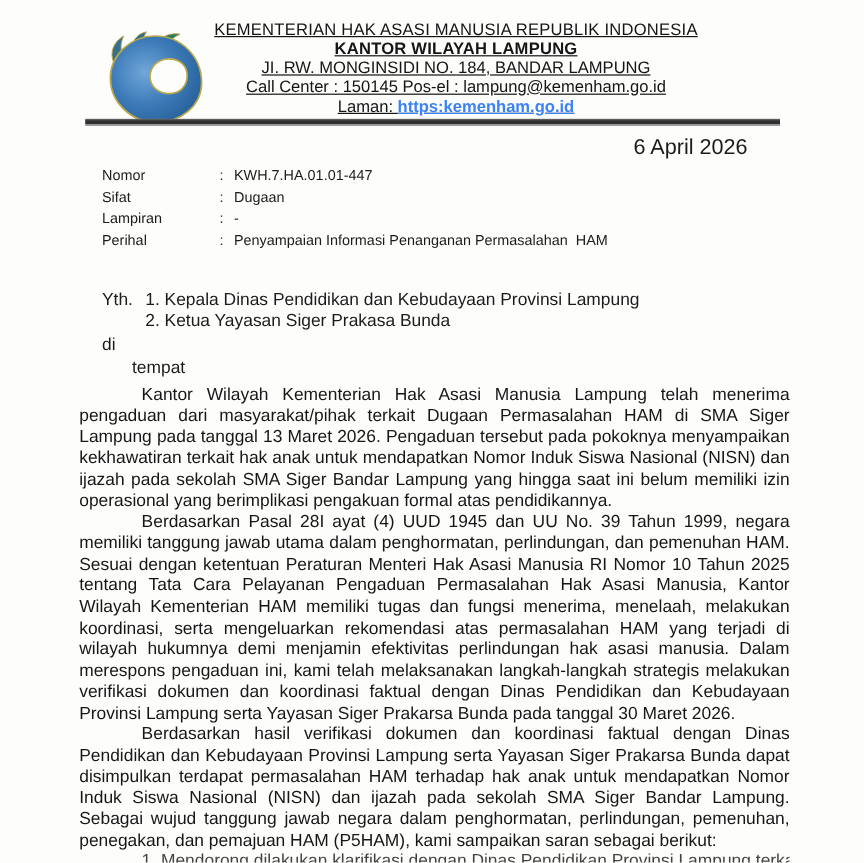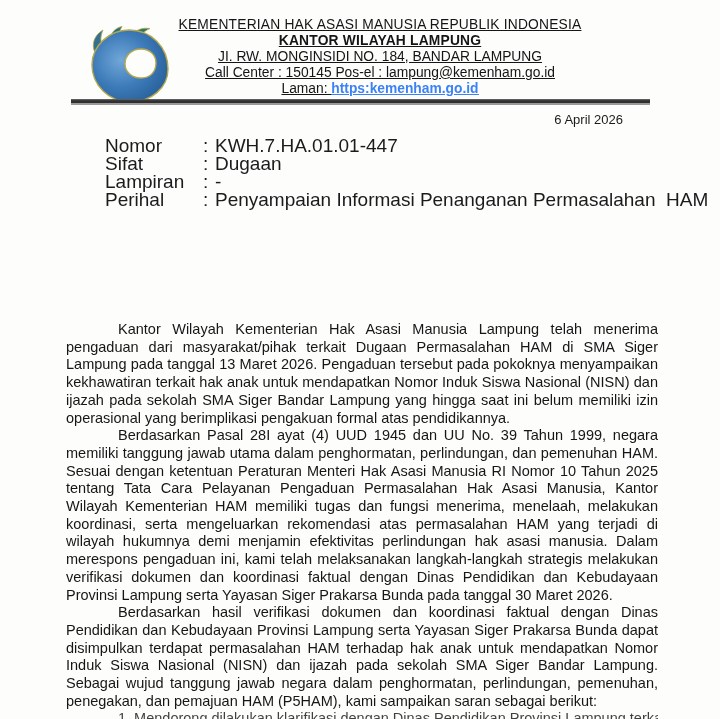--- a/index.html
+++ b/index.html
@@ -19,23 +19,23 @@
     text-align:center;line-height:15.9px;font-size:13.8px;color:#151515;text-decoration:underline;
   }
   .headtext .ministry{letter-spacing:.2px;}
   .headtext .office{font-weight:bold;letter-spacing:.2px;}
   .headtext .weblink{color:#3b82f6;text-decoration:underline;font-weight:bold;}
   .head-rule{
     position:absolute;left:71px;right:70px;top:99px;height:6px;
     background:linear-gradient(to bottom,#6f6f6f 0%,#303030 30%,#303030 68%,#9a9a9a 68%,#9a9a9a 100%);
   }
   
-  .letter-date{position:absolute;top:112px;right:97px;font-size:13px;}
+  .letter-date{position:absolute;top:112px;right:97px;font-size:18px;}
   
-  .meta{position:absolute;left:85px;top:137px;font-size:19px;line-height:18px;margin-left:20px;}
+  .meta{position:absolute;left:85px;top:137px;font-size:12px;line-height:18px;}
   .meta-row{white-space:nowrap;}
   .m-label{display:inline-block;width:98px;}
   .m-colon{display:inline-block;width:12px;}
   .m-value{white-space:pre-wrap;}
   .meta-cont{margin-left:110px;}
   
   .recipient{position:absolute;left:85px;top:241px;font-size:14.5px;line-height:18px;}
   .yth-row{display:flex;}
   .yth-label{width:36px;}
   .yth-items > div{margin-bottom:0;}
@@ -96,20 +96,31 @@
       <span class="m-label">Sifat</span><span class="m-colon">:</span><span class="m-value">Dugaan</span>
     </div>
     <div class="meta-row">
       <span class="m-label">Lampiran</span><span class="m-colon">:</span><span class="m-value">-</span>
     </div>
     <div class="meta-row">
       <span class="m-label">Perihal</span><span class="m-colon">:</span><span class="m-value">Penyampaian Informasi Penanganan Permasalahan  HAM</span>
     </div>
   </div>
 
+  <div class="recipient">
+    <div class="yth-row">
+      <div class="yth-label">Yth.</div>
+      <div class="yth-items">
+        <div>1. Kepala Dinas Pendidikan dan Kebudayaan Provinsi Lampung</div>
+        <div>2. Ketua Yayasan Siger Prakasa Bunda</div>
+      </div>
+    </div>
+    <div class="di-line">di</div>
+    <div class="tempat-line">tempat</div>
+  </div>
 
   <div class="body-text">
     <p>Kantor Wilayah Kementerian Hak Asasi Manusia Lampung telah menerima pengaduan dari masyarakat/pihak terkait Dugaan Permasalahan HAM di SMA Siger Lampung pada tanggal 13 Maret 2026. Pengaduan tersebut pada pokoknya menyampaikan kekhawatiran terkait hak anak untuk mendapatkan Nomor Induk Siswa Nasional (NISN) dan ijazah pada sekolah SMA Siger Bandar Lampung yang hingga saat ini belum memiliki izin operasional yang berimplikasi pengakuan formal atas pendidikannya.</p>
     <p>Berdasarkan Pasal 28I ayat (4) UUD 1945 dan UU No. 39 Tahun 1999, negara memiliki tanggung jawab utama dalam penghormatan, perlindungan, dan pemenuhan HAM. Sesuai dengan ketentuan Peraturan Menteri Hak Asasi Manusia RI Nomor 10 Tahun 2025 tentang Tata Cara Pelayanan Pengaduan Permasalahan Hak Asasi Manusia, Kantor Wilayah Kementerian HAM memiliki tugas dan fungsi menerima, menelaah, melakukan koordinasi, serta mengeluarkan rekomendasi atas permasalahan HAM yang terjadi di wilayah hukumnya demi menjamin efektivitas perlindungan hak asasi manusia.  Dalam merespons pengaduan ini, kami telah melaksanakan langkah-langkah strategis melakukan verifikasi dokumen dan koordinasi faktual dengan Dinas Pendidikan dan Kebudayaan Provinsi Lampung serta Yayasan Siger Prakarsa Bunda pada tanggal 30 Maret 2026.</p>
     <p>Berdasarkan hasil verifikasi dokumen dan koordinasi faktual dengan Dinas Pendidikan dan Kebudayaan Provinsi Lampung serta Yayasan Siger Prakarsa Bunda dapat disimpulkan terdapat permasalahan HAM terhadap hak anak untuk mendapatkan Nomor Induk Siswa Nasional (NISN) dan ijazah pada sekolah SMA Siger Bandar Lampung. Sebagai wujud tanggung jawab negara dalam penghormatan, perlindungan, pemenuhan, penegakan, dan pemajuan HAM (P5HAM), kami sampaikan saran sebagai berikut:</p>
     <p class="clip-line">1. Mendorong dilakukan klarifikasi dengan Dinas Pendidikan Provinsi Lampung terkait izin</p>
   </div>
 
 </div>
 

